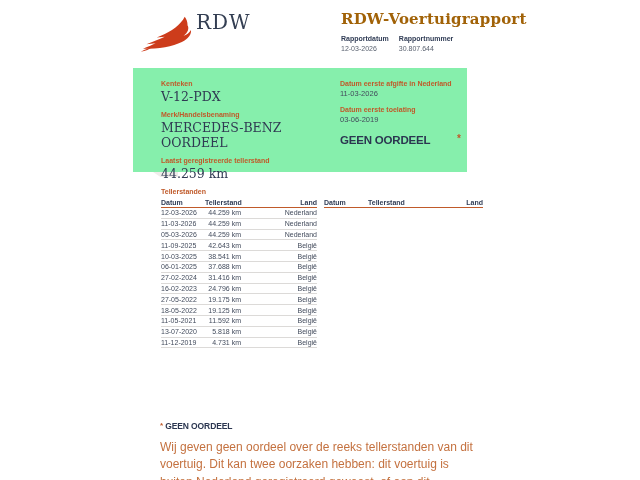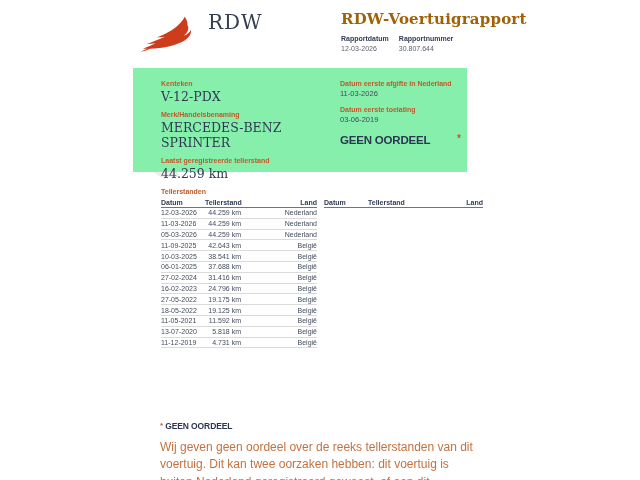--- a/index.html
+++ b/index.html
@@ -12,21 +12,21 @@
     color:#424b5c;
     overflow:hidden;
   }
 
   
   .logo-block { position:absolute; left:138px; top:8px; display:flex; align-items:flex-start; }
   .logo-wing { width:58px; height:40px; margin-top:6px; }
   .logo-word {
     font-family:"DejaVu Serif", serif;
     font-size:20px; color:#333e52; letter-spacing:1px;
-    margin-left:12px; margin-top:2px;
+    margin-left:0; margin-top:2px;
   }
   .header-right { position:absolute; left:341px; top:10px; width:200px; }
   .report-title {
     font-family:"DejaVu Serif", serif; font-weight:bold;
     font-size:15px; color:#a16207; letter-spacing:0.2px;
   }
   .report-meta { display:flex; margin-top:7px; }
   .meta-item { margin-right:10px; }
   .meta-label { font-size:7px; font-weight:bold; color:#303c55; }
   .meta-value { font-size:7px; color:#5a6270; margin-top:3px; }
@@ -111,21 +111,21 @@
     </div>
   </div>
 
   <div class="summary-box">
     <div class="summary-tail"></div>
 
     <div class="box-col-left">
       <div class="field-label">Kenteken</div>
       <div class="field-value-lg">V-12-PDX</div>
       <div class="field-label">Merk/Handelsbenaming</div>
-      <div class="field-value-lg"><span>MERCEDES-BENZ</span><br><span>SPRINTER</span></div>
+      <div class="field-value-lg"><span>MERCEDES-BENZ</span><br><span>OORDEEL</span></div>
       <div class="field-label" style="margin-top:3px;">Laatst geregistreerde tellerstand</div>
       <div class="field-value-lg">44.259 km</div>
     </div>
 
     <div class="box-col-right">
       <div class="field-label">Datum eerste afgifte in Nederland</div>
       <div class="field-value-sm">11-03-2026</div>
       <div class="field-label">Datum eerste toelating</div>
       <div class="field-value-sm">03-06-2019</div>
       <div class="verdict-row">

